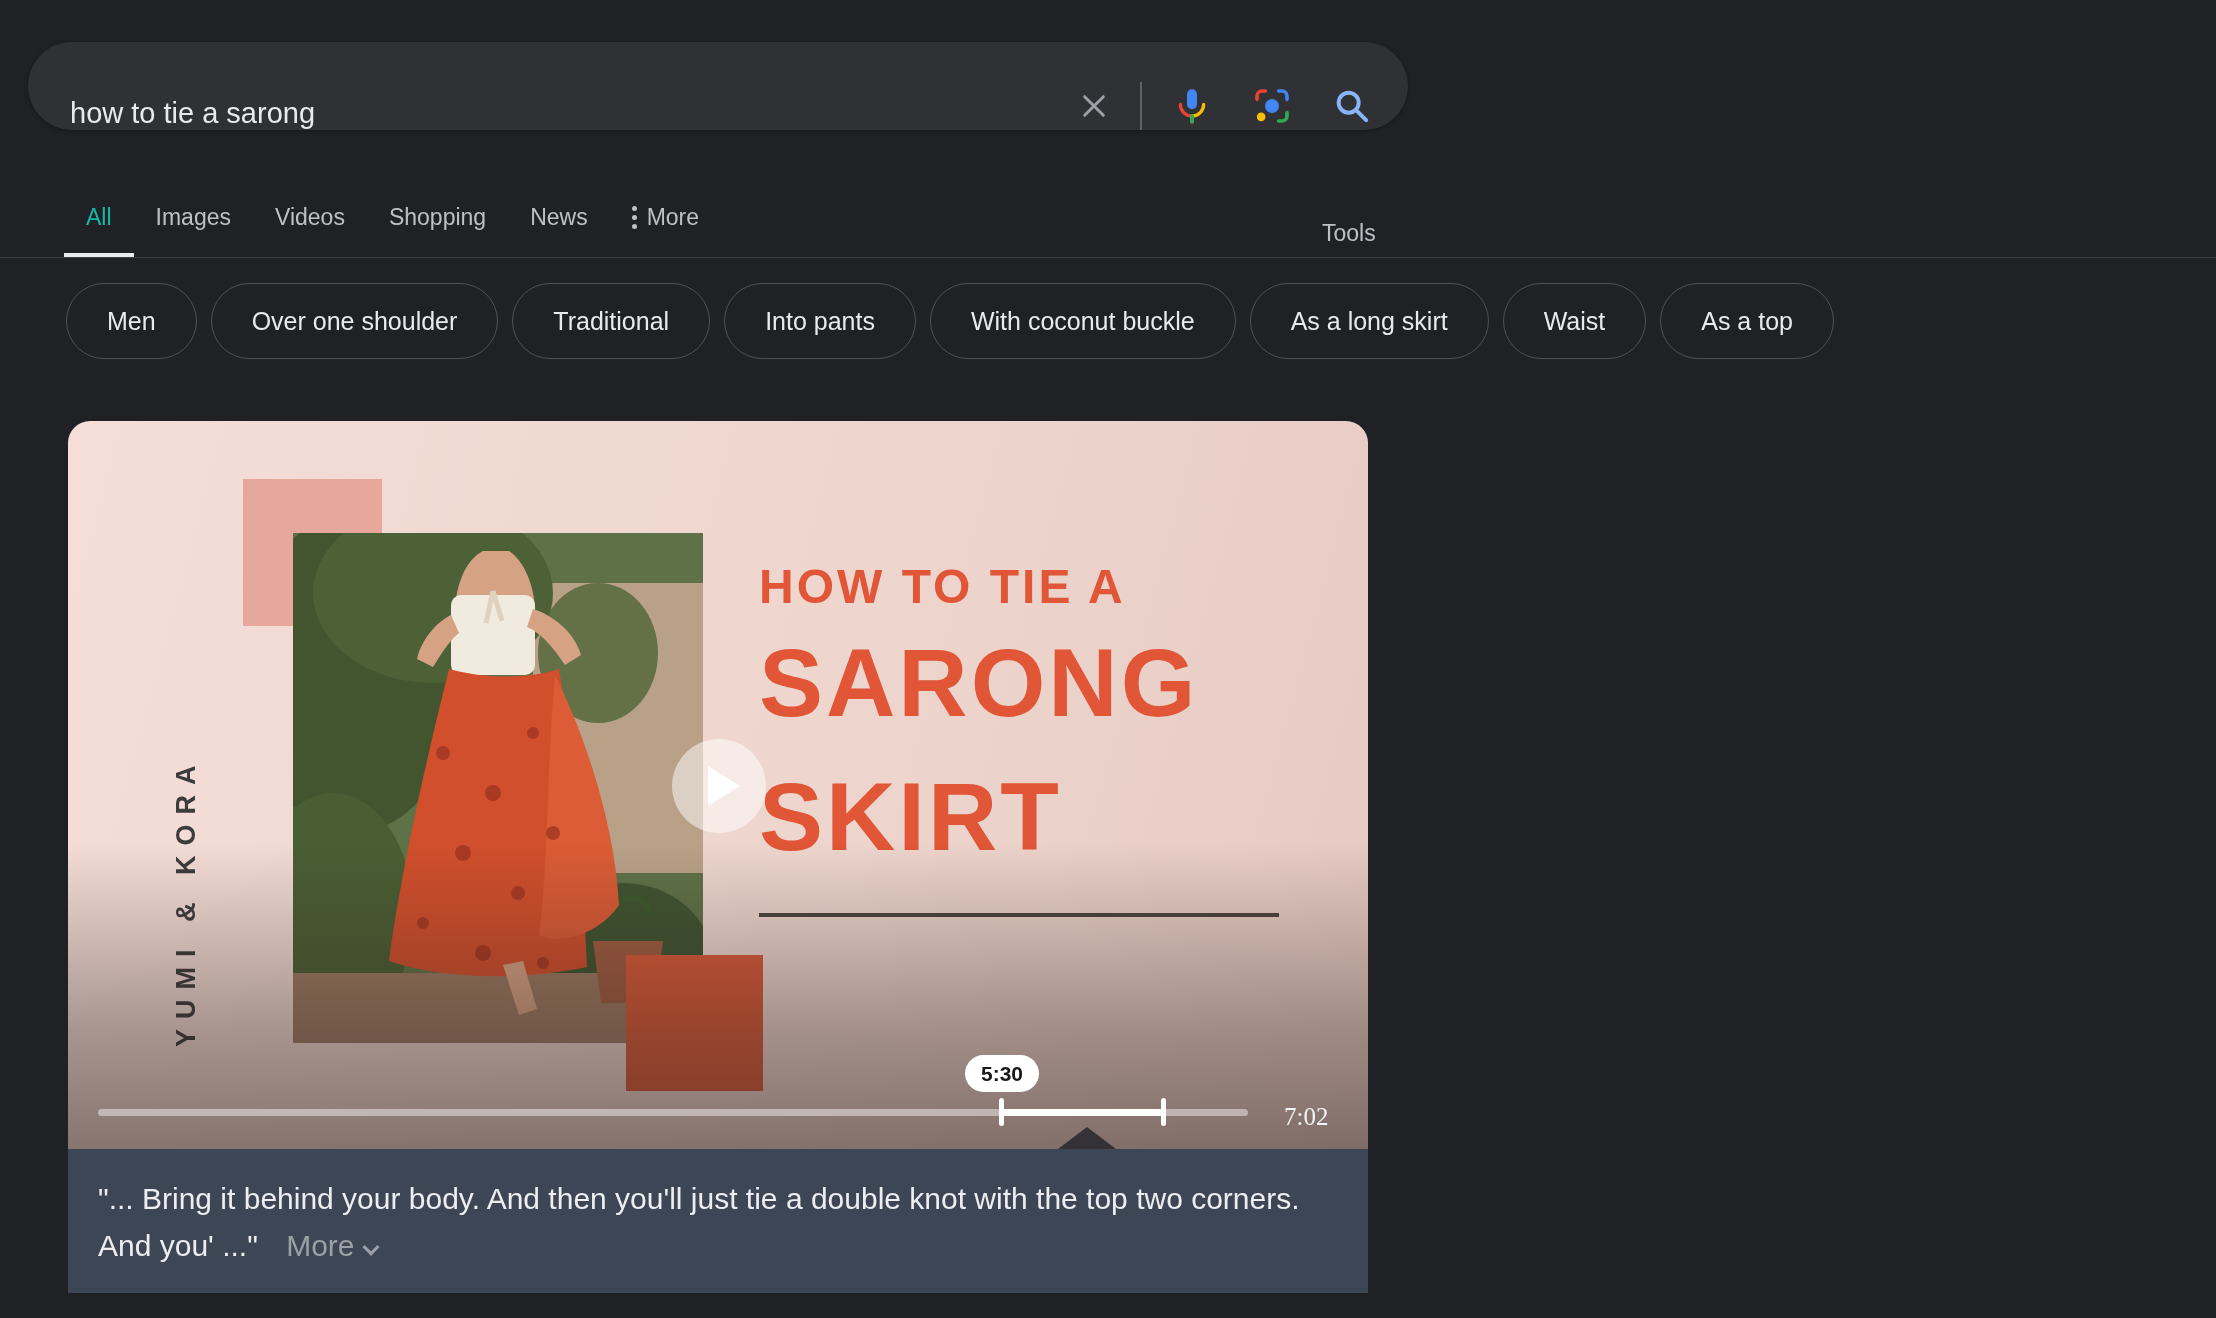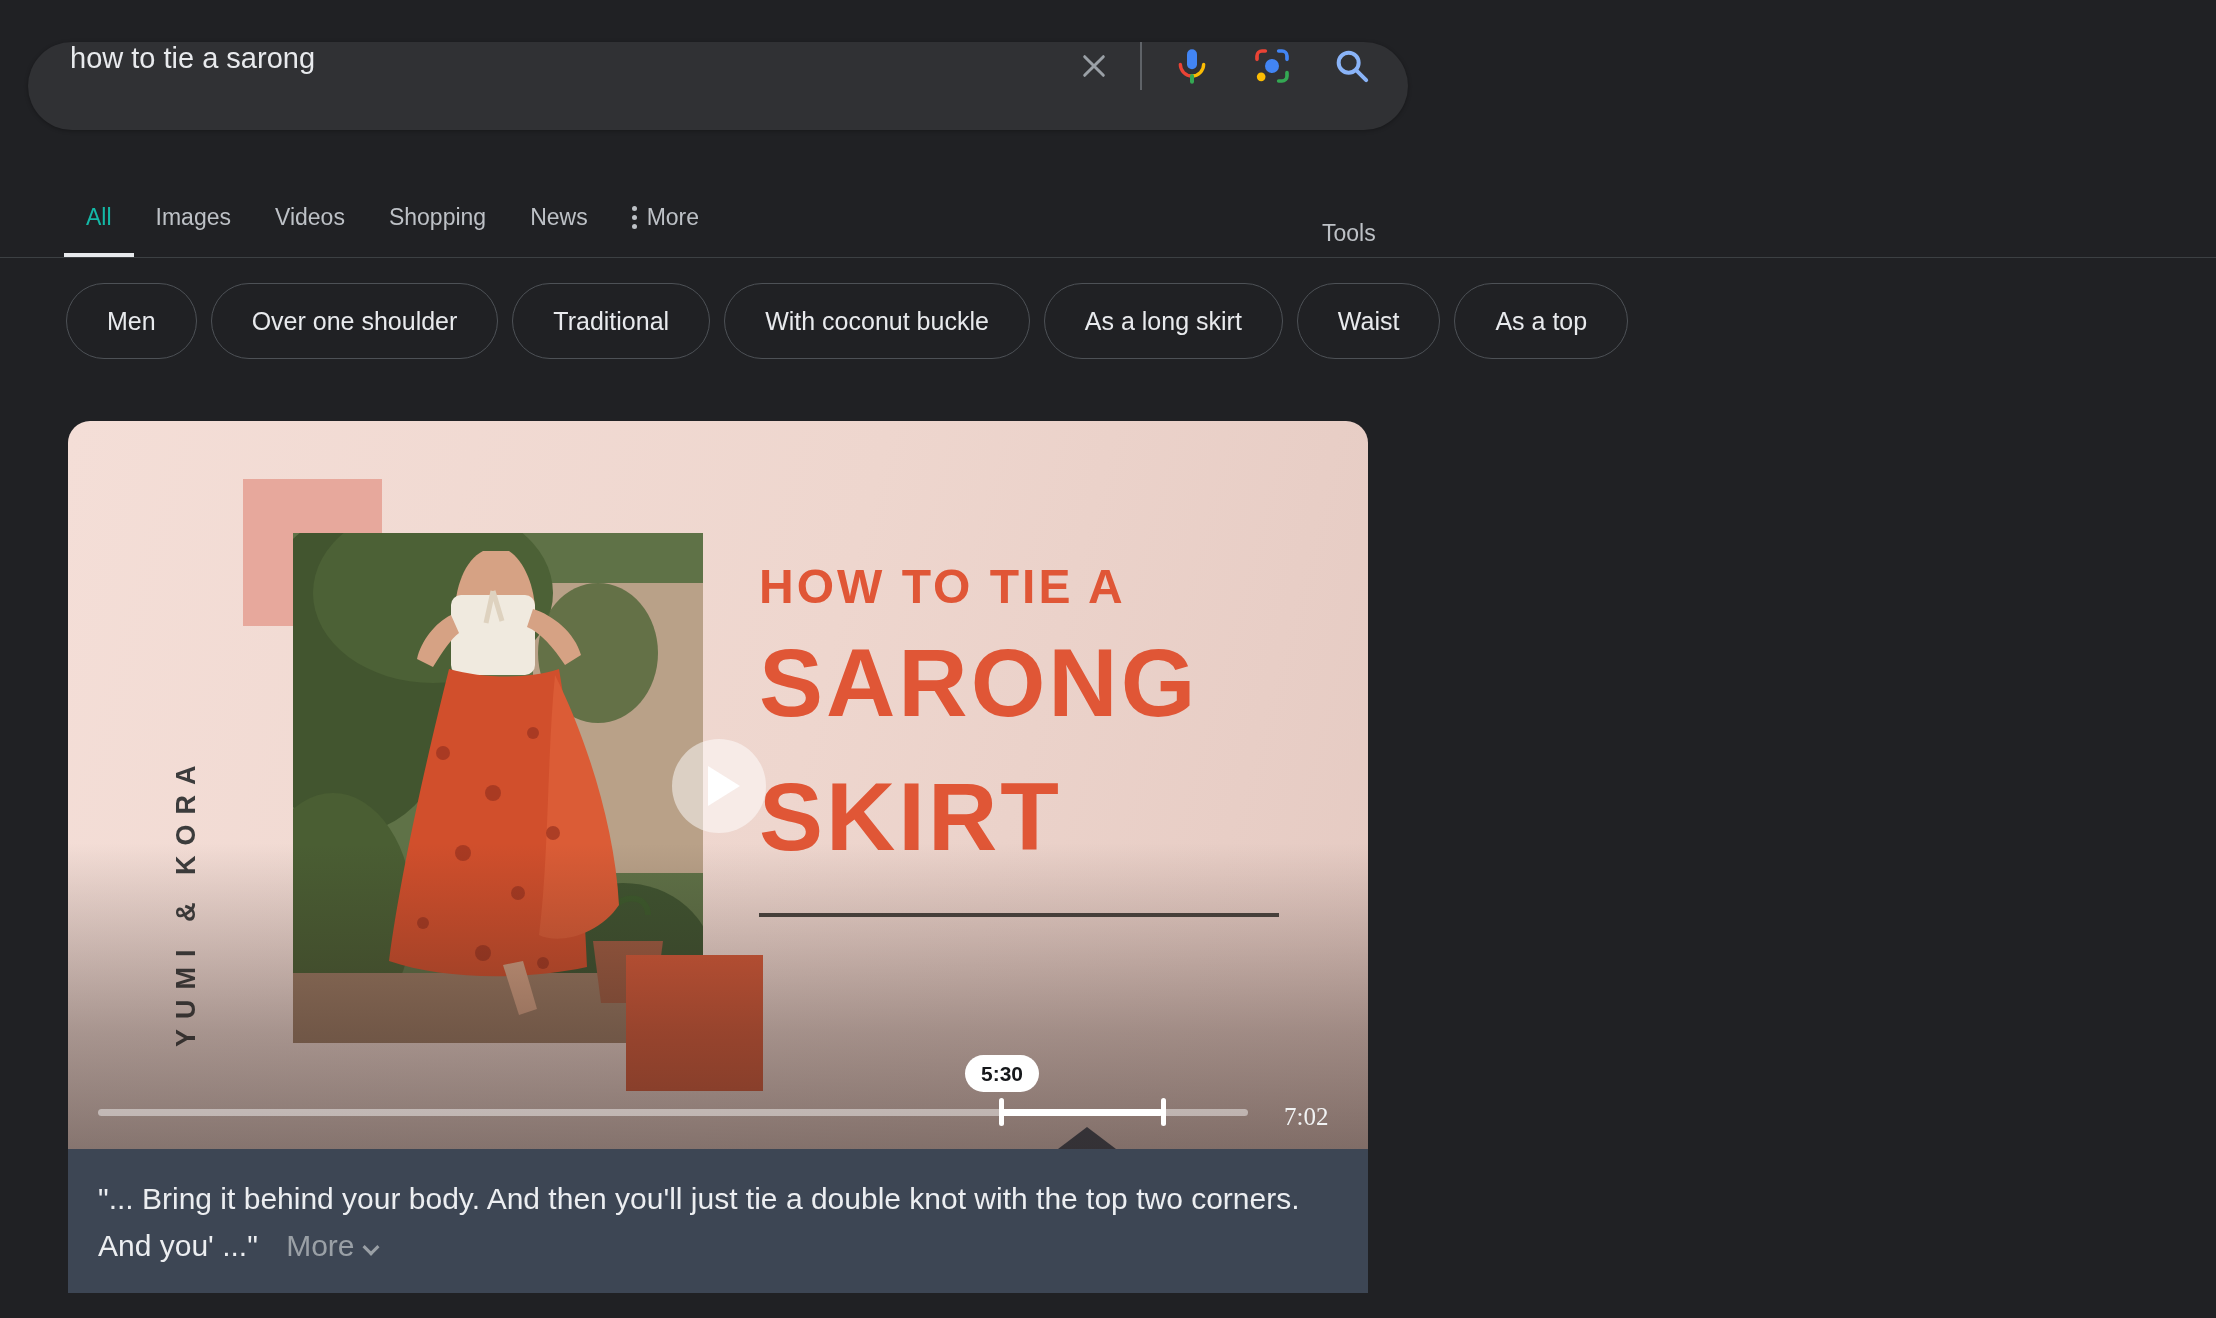--- a/index.html
+++ b/index.html
@@ -10,21 +10,21 @@
     color:#e8eaed;
     position:relative;
     overflow:hidden;
   }
 
   
   .search-bar {
     position:absolute; left:28px; top:42px;
     width:1380px; height:88px;
     background:#303134; border-radius:44px;
-    display:flex; align-items:flex-start;
+    display:flex; align-items:flex-end;
     box-shadow:0 1px 4px rgba(0,0,0,.3);
   }
   .search-query {
     margin-left:42px; font-size:29px; color:#e8eaed; flex:1;
     white-space:nowrap; overflow:hidden;
   }
   .sb-trailing { display:flex; align-items:center; padding-right:36px; }
   .sb-icon { display:flex; align-items:center; justify-content:center; cursor:pointer; }
   .sb-divider { width:2px; height:48px; background:#5f6368; margin:0 30px 0 30px; }
   .mic-gap { margin-right:40px; }
@@ -186,20 +186,21 @@
     <span>More</span>
   </div>
 </div>
 <div class="tools">Tools</div>
 <div class="tabbar-divider"></div>
 
 <div class="chips">
   <span class="chip">Men</span>
   <span class="chip">Over one shoulder</span>
   <span class="chip">Traditional</span>
+  <span class="chip">Into pants</span>
   <span class="chip">With coconut buckle</span>
   <span class="chip">As a long skirt</span>
   <span class="chip">Waist</span>
   <span class="chip">As a top</span>
 </div>
 
 <div class="video-card">
   <div class="thumb">
     <div class="sq-pink"></div>
 

